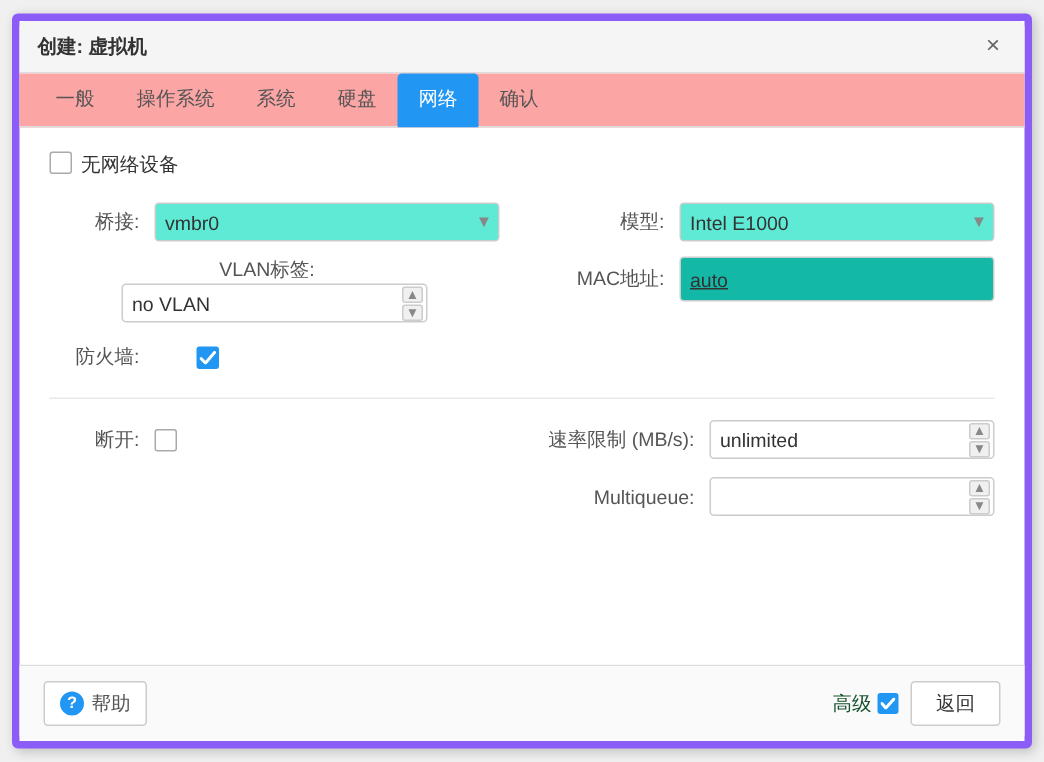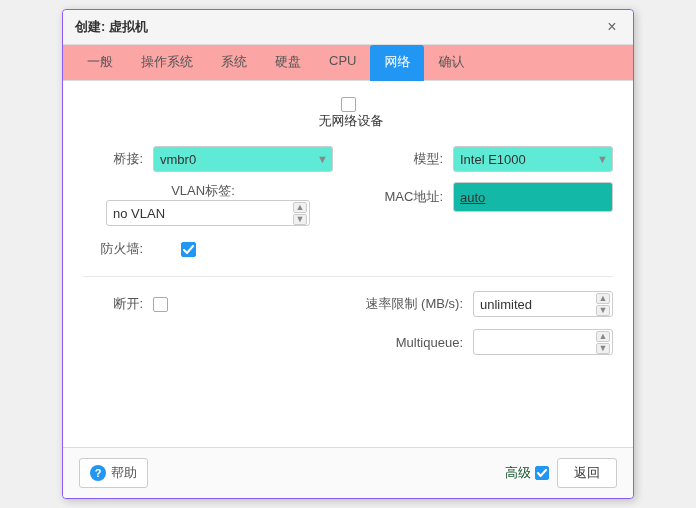--- a/index.html
+++ b/index.html
@@ -9,23 +9,23 @@
       background: #f0f0f0;
       display: flex;
       align-items: center;
       justify-content: center;
       width: 696px;
       height: 508px;
       overflow: hidden;
     }
     .dialog {
       background: #fff;
-      border: 1px solid #8b5cf6;
+      border: 5px solid #8b5cf6;
       border-radius: 4px;
-      width: 572px;
+      width: 680px;
       height: 490px;
       display: flex;
       flex-direction: column;
       box-shadow: 2px 2px 8px rgba(0,0,0,0.2);
     }
     .title-bar {
       background: #f5f5f5;
       border-bottom: 1px solid #ddd;
       padding: 8px 12px;
       display: flex;
@@ -69,23 +69,21 @@
       border-radius: 3px 3px 0 0;
       border-bottom: 2px solid #2196f3;
     }
     .content {
       flex: 1;
       padding: 16px 20px;
       overflow-y: auto;
     }
     .no-network-row {
       display: flex;
-      align-items: center;
       margin-bottom: 14px;
-      flex-direction: column;
     }
     .form-section {
       display: grid;
       grid-template-columns: 1fr 1fr;
       gap: 10px 30px;
     }
     .form-row {
       display: flex;
       align-items: center;
       min-height: 30px;
@@ -308,21 +306,20 @@
   <div class="title-bar">
     <span class="title-text">创建: 虚拟机</span>
     <div class="close-btn">×</div>
   </div>
 
   <div class="tab-bar">
     <div class="tab-item">一般</div>
     <div class="tab-item">操作系统</div>
     <div class="tab-item">系统</div>
     <div class="tab-item">硬盘</div>
-    <div class="tab-item">CPU</div>
     <div class="tab-item active">网络</div>
     <div class="tab-item">确认</div>
   </div>
 
   <div class="content">
 
     <div class="no-network-row">
       <div class="checkbox-unchecked">
       </div>
       <span class="no-network-label">无网络设备</span>

